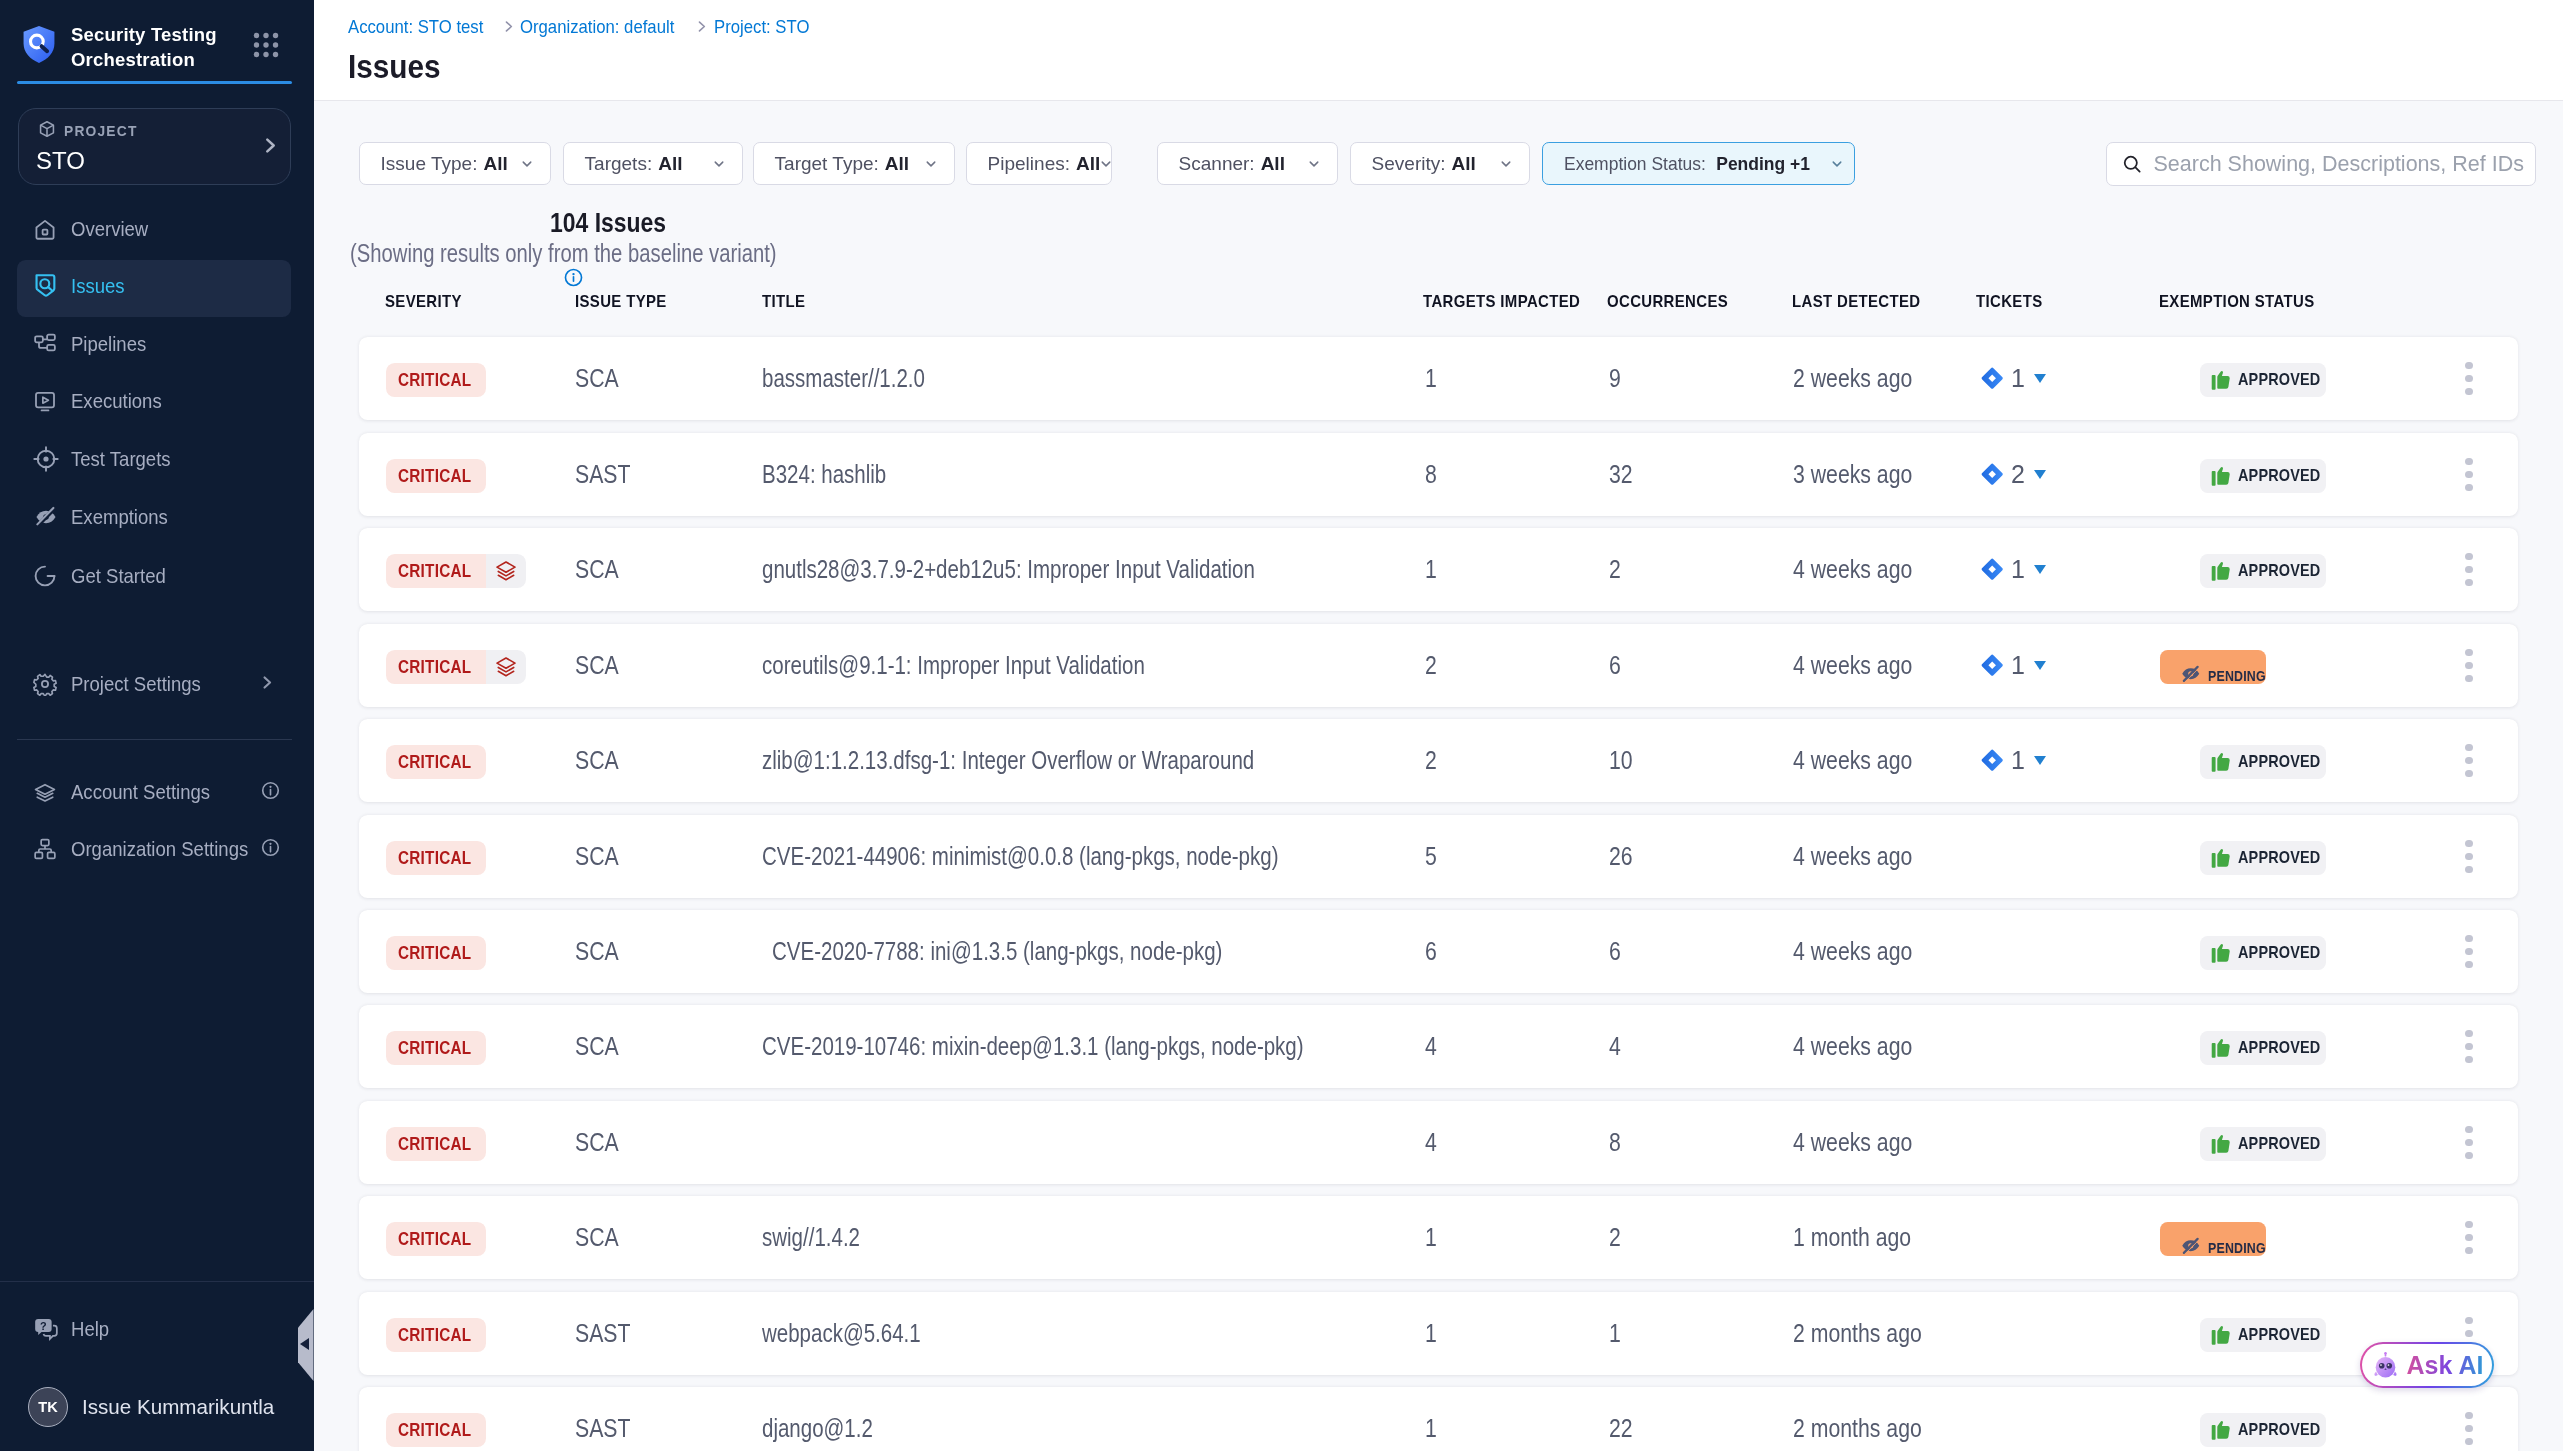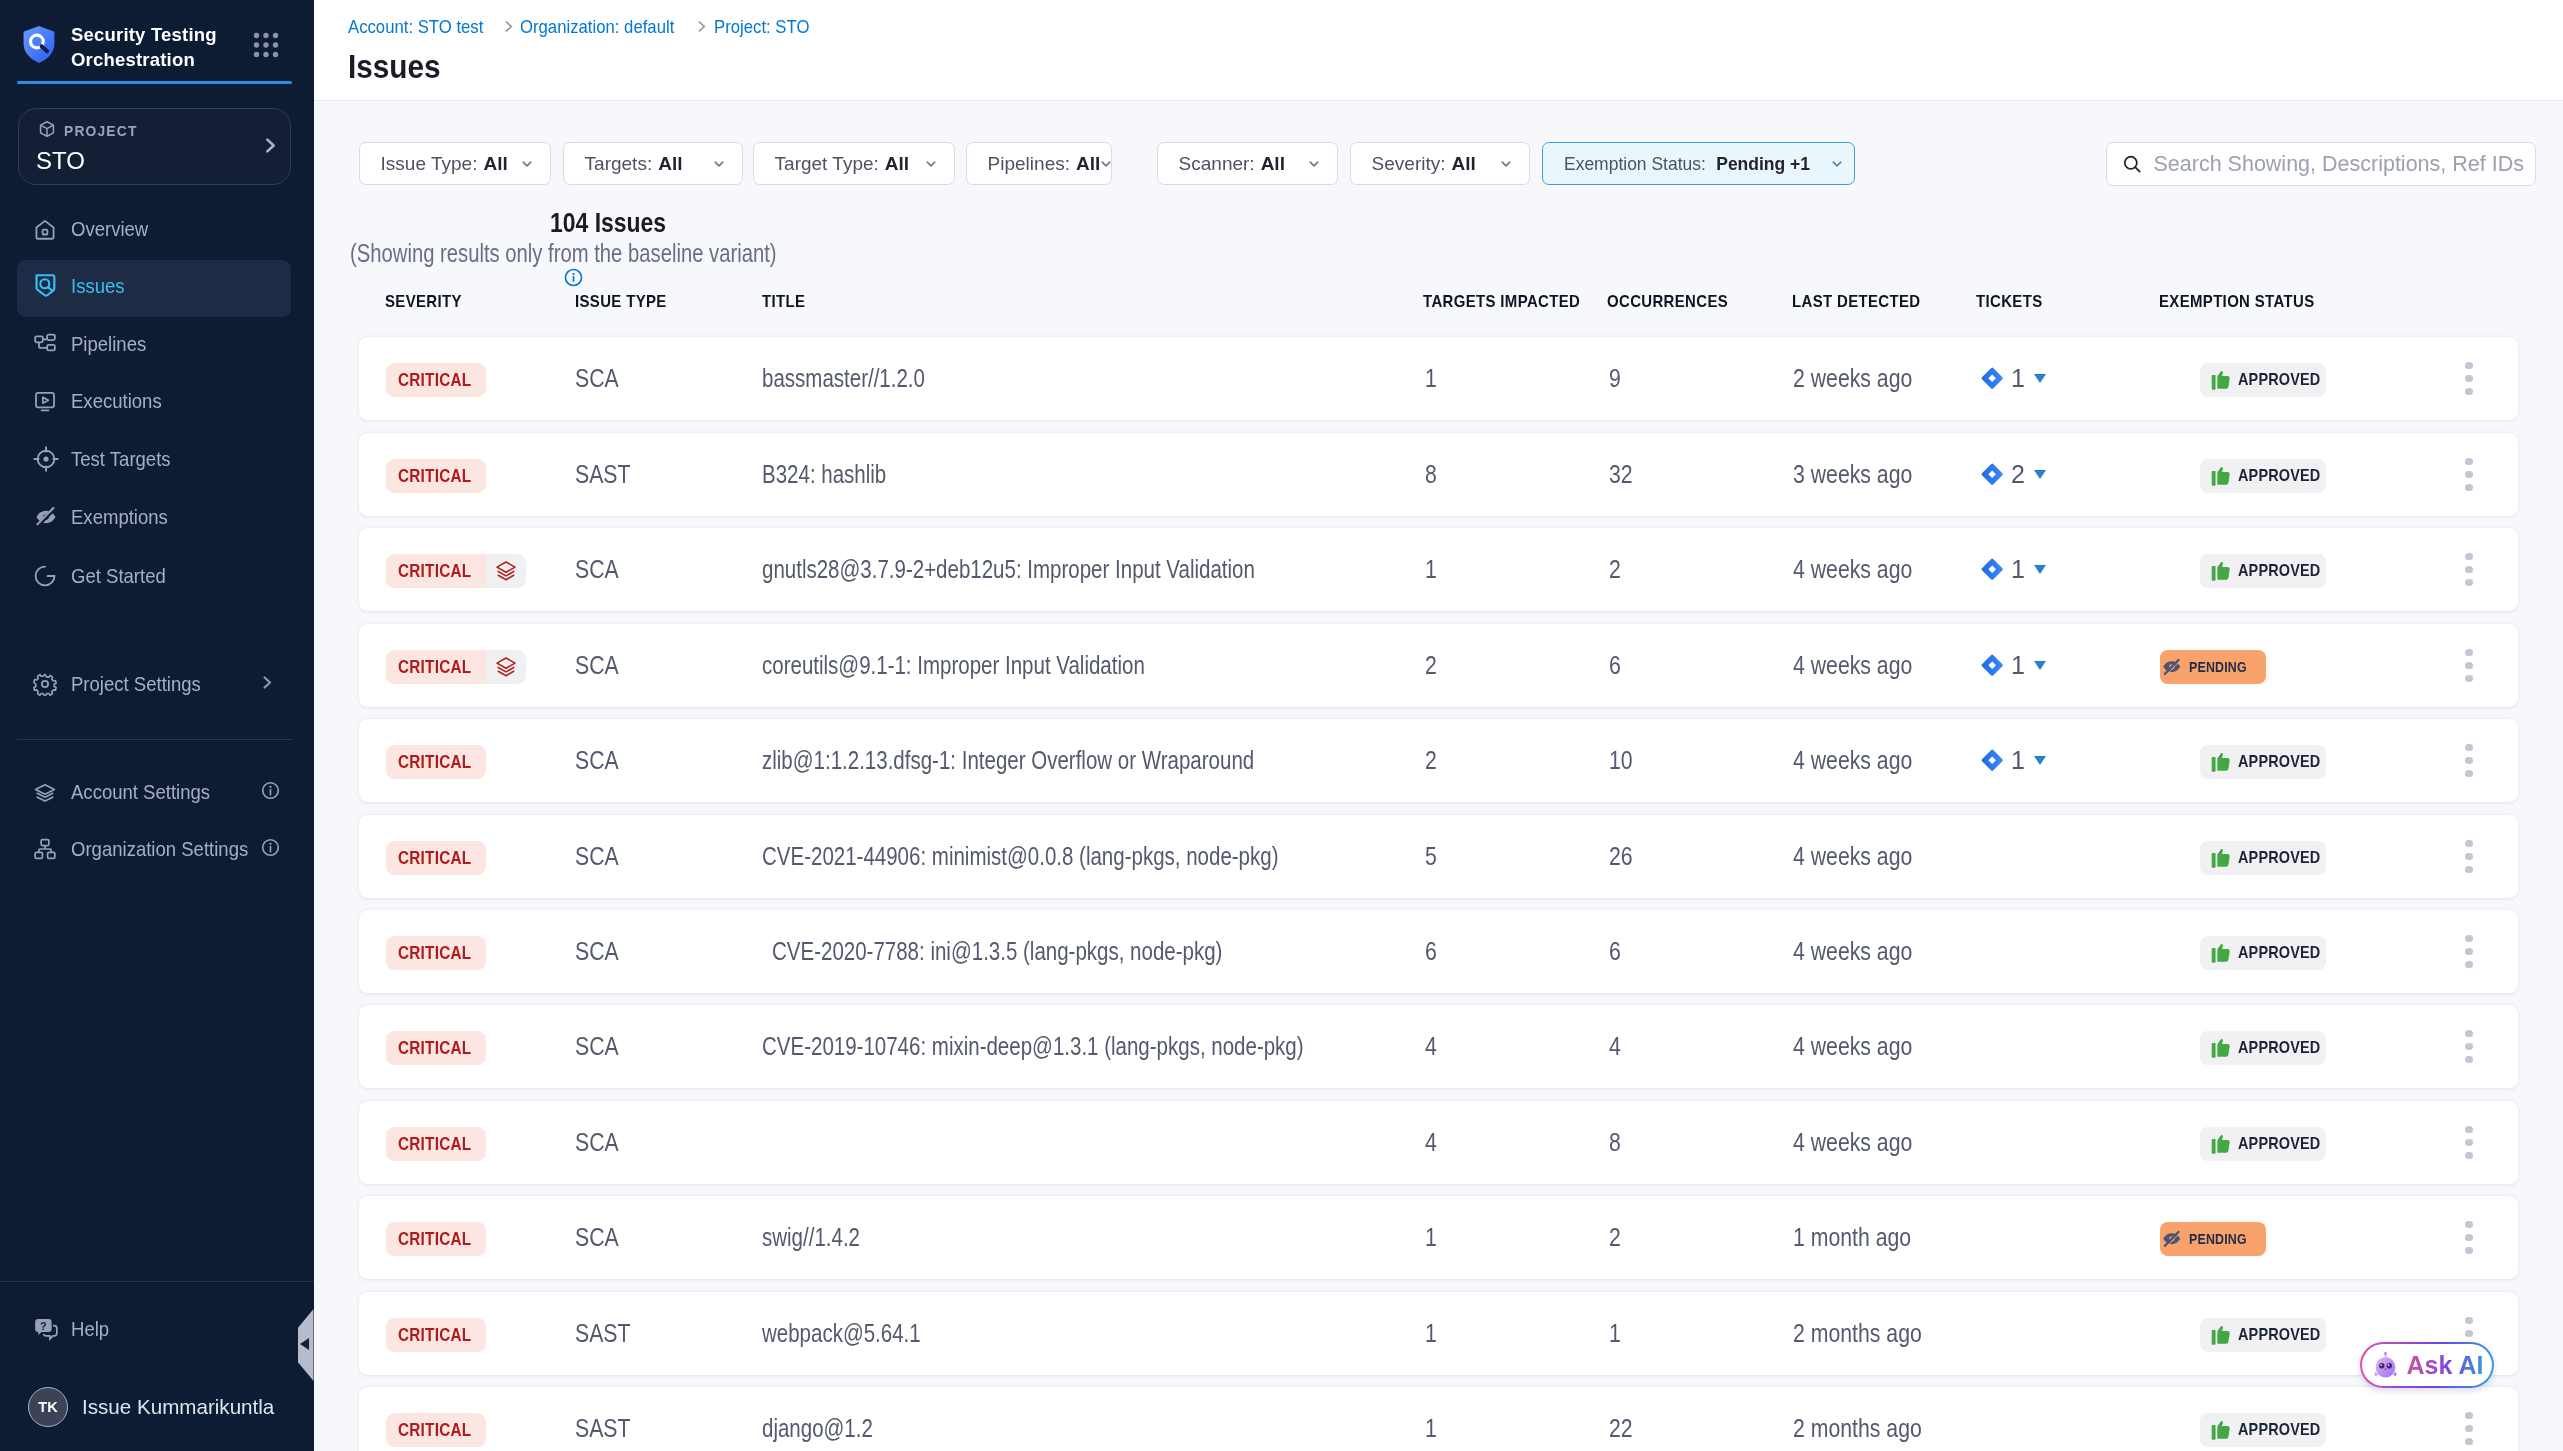--- a/index.html
+++ b/index.html
@@ -21,21 +21,21 @@
 .hdr{position:absolute;top:292px;font-size:17px;font-weight:700;color:#101322;letter-spacing:0.4px;transform:scaleX(.88);transform-origin:0 50%;white-space:nowrap;}
 .row{position:absolute;left:359px;width:2159px;height:83px;background:#fff;border-radius:8.6px;box-shadow:0 0.9px 3.4px rgba(40,41,61,.10);}
 .cell{position:absolute;top:0;height:83px;display:flex;align-items:center;font-size:25px;color:#545a6d;}
 .sevbadge{position:absolute;left:27px;top:26px;height:34px;border-radius:8.6px;display:flex;overflow:hidden;}
 .sevcrit{background:#fbe6e2;color:#b01a1a;font-size:18px;font-weight:700;letter-spacing:0.3px;display:flex;align-items:center;width:100px;padding-left:12px;overflow:hidden;flex:none;}
 .sevcrit i{font-style:normal;display:inline-block;transform:scaleX(.85);transform-origin:0 50%;}
 .sevlay{background:#f0f0f3;display:flex;align-items:center;justify-content:center;width:40px;}
 .exbadge{position:absolute;top:26px;height:34px;border-radius:7.7px;display:flex;align-items:center;font-weight:700;font-size:17px;letter-spacing:0.2px;}
 .exbadge em{font-style:normal;display:inline-block;transform:scaleX(.85);transform-origin:0 50%;}
 .exappr{left:1802px;width:126px;background:#f1f1f4;color:#1b2433;padding-left:10.3px;margin-left:39px;}
-.expend{left:1801px;width:106px;background:#f9a26b;color:#252c47;padding-left:1px;}
+.expend{left:1801px;width:106px;background:#f9a26b;color:#252c47;padding-left:20px;align-items:flex-end;}
 .exbadge svg{margin-right:6.9px;flex:none;}
 .dots{position:absolute;left:2106px;top:0;height:83px;display:flex;flex-direction:column;justify-content:center;gap:5.2px;}
 .dots i{width:7.7px;height:7.7px;border-radius:50%;background:#c3c5d2;}
 .tick{display:flex;align-items:center;}
 </style></head><body>
 
 <div id="sidebar">
   <div class="abs" style="left:20.6px;top:23px;"><svg width="36" height="43" viewBox="0 0 42 46" fill="none" style="">
         <defs>
           <linearGradient id="lg1" x1="0" y1="0" x2="1" y2="1">

